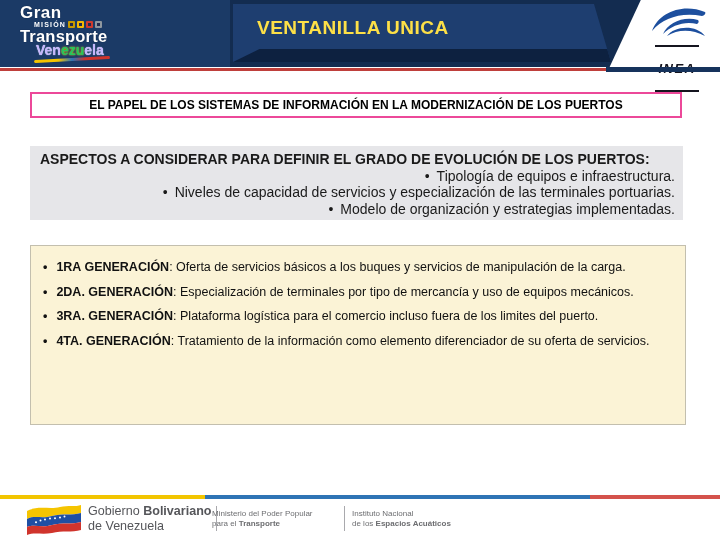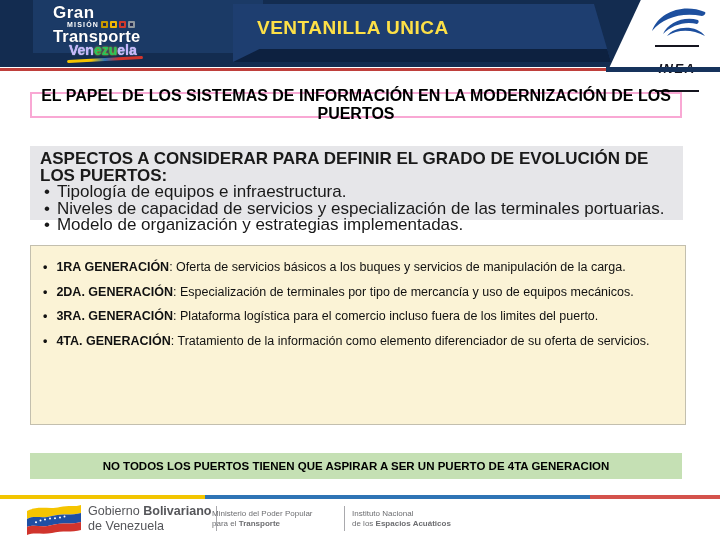--- a/index.html
+++ b/index.html
@@ -1,21 +1,21 @@
 <!DOCTYPE html>
 <html><head>
 <meta charset="utf-8">
 <style>
   html,body{margin:0;padding:0;background:#fff;}
   .slide{position:relative;width:720px;height:540px;background:#ffffff;overflow:hidden;
          font-family:"Liberation Sans",sans-serif;}
 
   
   .header{position:absolute;left:0;top:0;width:720px;height:67px;background:#132c50;}
-  .gmt-box{position:absolute;left:0;top:0;width:230px;height:53px;background:#1b3a66;margin-left:33px;}
+  .gmt-box{position:absolute;left:0;top:0;width:230px;height:67px;background:#1b3a66;}
   .gmt{position:absolute;left:20px;top:5px;color:#fff;}
   .gmt-gran{font-size:17px;font-weight:bold;line-height:15px;letter-spacing:.5px;
             text-shadow:0 0 1px #0a1c38;}
   .gmt-mision-row{display:flex;align-items:center;gap:2px;margin:0 0 0 14px;height:9px;}
   .gmt-mision{font-size:7px;font-weight:bold;letter-spacing:1.2px;}
   .sq{width:7px;height:7px;border-radius:1px;position:relative;}
   .sq i{position:absolute;left:2px;top:2px;width:3px;height:3px;background:#222a4e;display:block;}
   .gmt-transporte{font-size:16.5px;font-weight:bold;line-height:15px;letter-spacing:.2px;
             text-shadow:0 0 1px #0a1c38;}
   .gmt-venezuela{font-size:14px;font-weight:bold;line-height:13px;margin-left:16px;}
@@ -37,28 +37,28 @@
   .inea-box{position:absolute;right:5px;top:5px;width:76px;height:58px;text-align:center;}
   .inea-text{display:inline-block;font-style:italic;font-weight:bold;font-size:13px;
           letter-spacing:1.5px;color:#15151f;border-top:2px solid #15151f;
           border-bottom:2px solid #15151f;padding:14px 3px;line-height:15px;}
 
   .red-rule{position:absolute;left:0;top:68px;width:720px;height:3px;background:#bf3f3b;}
   .navy-rule{position:absolute;left:606px;top:67px;width:114px;height:5px;background:#16335c;}
 
   
   .title-box{position:absolute;left:30px;top:92px;width:648px;height:22px;background:#fff;
-      border:2px solid #f9a8d4;display:flex;align-items:center;justify-content:center;
-      font-weight:bold;font-size:16px;color:#000;text-align:center;}
+      border:2px solid #ec4899;display:flex;align-items:center;justify-content:center;
+      font-weight:bold;font-size:12px;color:#000;text-align:center;}
 
   
   .aspects{position:absolute;left:30px;top:146px;width:637px;height:64px;background:#e6e6e9;
-      padding:5px 8px;color:#1a1a1a;font-size:17px;line-height:16.5px;}
+      padding:5px 8px;color:#1a1a1a;font-size:14px;line-height:16.5px;}
   .aspects-heading{font-weight:bold;margin-left:2px;}
-  .aspects ul{margin:0;padding:0;list-style:none;}
+  .aspects ul{margin:0;padding:0;list-style:none;text-align:right;}
   .aspects li{margin-left:6px;}
   .aspects li::before{content:"•";margin-right:7px;}
 
   
   .generations{position:absolute;left:30px;top:245px;width:630px;height:168px;background:#fbf3d6;
       border:1px solid #c3bfae;padding:5px 12px;color:#111;font-size:12.5px;}
   .generations p{text-align:justify;margin:8px 0;line-height:16.5px;}
   .gen-bullet{font-weight:bold;margin-right:9px;}
   .gen-lead{font-weight:bold;}
 
@@ -142,21 +142,20 @@
     </ul>
   </div>
 
   <div class="generations">
     <p><span class="gen-bullet">•</span><span class="gen-lead">1RA GENERACIÓN</span><span>: Oferta de servicios básicos a los buques y servicios de manipulación de la carga.</span></p>
     <p><span class="gen-bullet">•</span><span class="gen-lead">2DA. GENERACIÓN</span><span>: Especialización de terminales por tipo de mercancía y uso de equipos mecánicos.</span></p>
     <p><span class="gen-bullet">•</span><span class="gen-lead">3RA. GENERACIÓN</span><span>: Plataforma logística para el comercio incluso fuera de los limites del puerto.</span></p>
     <p><span class="gen-bullet">•</span><span class="gen-lead">4TA. GENERACIÓN</span><span>: Tratamiento de la información como elemento diferenciador de su oferta de servicios.</span></p>
   </div>
 
-  <div class="conclusion">NO TODOS LOS PUERTOS TIENEN QUE ASPIRAR A SER UN PUERTO DE 4TA GENERACION</div>
 
   <div class="fr fr-yellow"></div>
   <div class="fr fr-blue"></div>
   <div class="fr fr-red"></div>
 
   <div class="footer">
     <svg class="flag" width="56" height="32" viewBox="0 0 56 32">
       <path d="M1,7 C12,1 24,6 34,3 C42,1 50,3 55,1 L55,9 C46,12 36,9 26,12 C16,15 8,11 1,15 Z" fill="#f5c400"></path>
       <path d="M1,15 C8,11 16,15 26,12 C36,9 46,12 55,9 L55,18 C46,21 36,18 26,21 C16,24 8,20 1,23 Z" fill="#1f4fa3"></path>
       <path d="M1,23 C8,20 16,24 26,21 C36,18 46,21 55,18 L55,26 C46,29 36,26 26,29 C16,31 8,28 1,31 Z" fill="#d0342c"></path>

